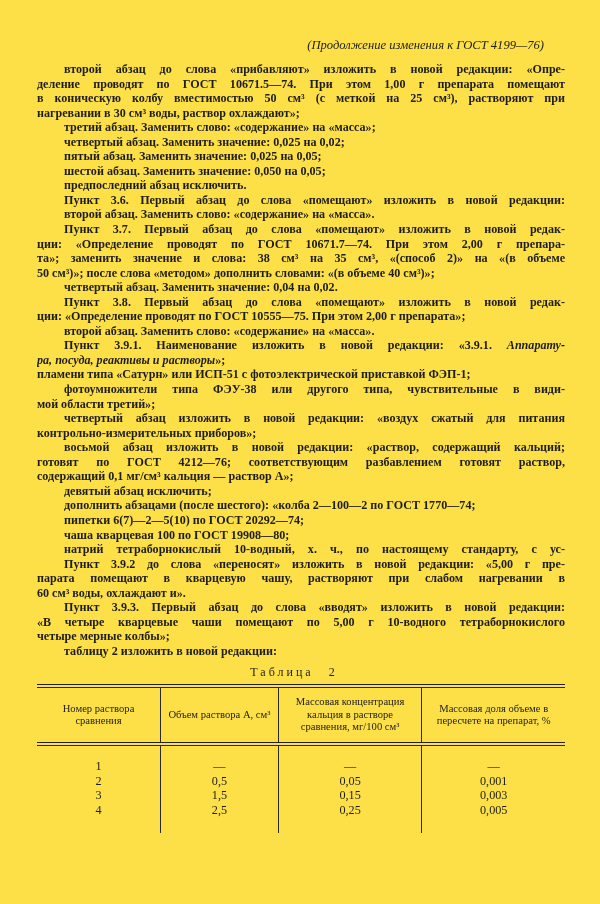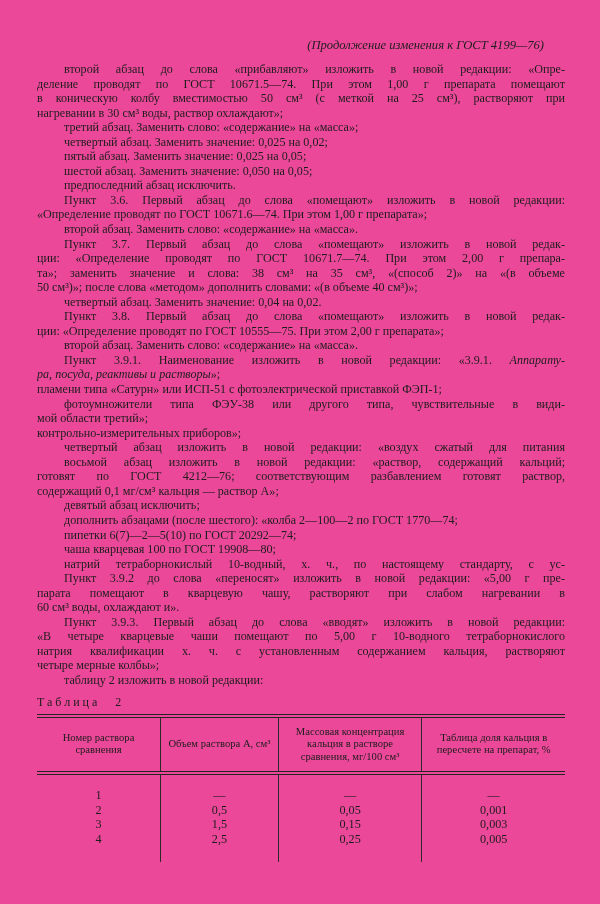--- a/index.html
+++ b/index.html
@@ -5,44 +5,44 @@
   html,body{margin:0;padding:0;}
   body{
     width:600px;height:904px;
     background:#ffffff;
     font-family:"Liberation Serif", serif;
   }
   .page{
     position:relative;
     width:600px;height:904px;
     box-sizing:border-box;
-    background:#ec4899;
+    background:#fde047;
     color:#1d1d1d;
     padding:38px 35px 0 37px;
     overflow:hidden;
   }
   .doc-header{
     font-style:italic;
     font-size:12.6px;
     text-align:right;
     padding-right:21px;
     margin-bottom:9px;
     white-space:nowrap;
   }
   .body-text{
     font-size:12.1px;
     line-height:14.55px;
   }
   .para{margin:0;}
-  .line{overflow:hidden;}
+  .line{overflow:hidden;font-weight:bold;}
   .line.just{text-align:justify;text-align-last:justify;}
   .line.first{text-indent:27px;}
   .it{font-style:italic;}
   .table-label{
-    text-align:left;
+    text-align:center;
     font-size:12px;
     letter-spacing:3px;
     word-spacing:9px;
     margin:7px 14px 4px 0;
   }
   table.t2{
     width:100%;
     border-collapse:collapse;
     border-top:4px double #232323;
     table-layout:fixed;
@@ -91,21 +91,20 @@
         <div class="line first"><span>пятый абзац. Заменить значение: 0,025 на 0,05;</span></div>
       </div>
       <div class="para">
         <div class="line first"><span>шестой абзац. Заменить значение: 0,050 на 0,05;</span></div>
       </div>
       <div class="para">
         <div class="line first"><span>предпоследний абзац исключить.</span></div>
       </div>
       <div class="para">
         <div class="line first just"><span>Пункт 3.6. Первый абзац до слова «помещают» изложить в новой редакции:</span></div>
-        <div class="line"><span>«Определение проводят по ГОСТ 10671.6—74. При этом 1,00 г препарата»;</span></div>
       </div>
       <div class="para">
         <div class="line first"><span>второй абзац. Заменить слово: «содержание» на «масса».</span></div>
       </div>
       <div class="para">
         <div class="line first just"><span>Пункт 3.7. Первый абзац до слова «помещают» изложить в новой редак-</span></div>
         <div class="line just"><span>ции: «Определение проводят по ГОСТ 10671.7—74. При этом 2,00 г препара-</span></div>
         <div class="line just"><span>та»; заменить значение и слова: 38 см³ на 35 см³, «(способ 2)» на «(в объеме</span></div>
         <div class="line"><span>50 см³)»; после слова «методом» дополнить словами: «(в объеме 40 см³)»;</span></div>
       </div>
@@ -124,22 +123,22 @@
         <div class="line"><span class="it">ра, посуда, реактивы и растворы</span><span>»;</span></div>
       </div>
       <div class="para">
         <div class="line"><span>пламени типа «Сатурн» или ИСП-51 с фотоэлектрической приставкой ФЭП-1;</span></div>
       </div>
       <div class="para">
         <div class="line first just"><span>фотоумножители типа ФЭУ-38 или другого типа, чувствительные в види-</span></div>
         <div class="line"><span>мой области третий»;</span></div>
       </div>
       <div class="para">
+        <div class="line first just"><span>четвертый абзац изложить в новой редакции: «воздух сжатый для питания</span></div>
         <div class="line"><span>контрольно-измерительных приборов»;</span></div>
-        <div class="line first just"><span>четвертый абзац изложить в новой редакции: «воздух сжатый для питания</span></div>
       </div>
       <div class="para">
         <div class="line first just"><span>восьмой абзац изложить в новой редакции: «раствор, содержащий кальций;</span></div>
         <div class="line just"><span>готовят по ГОСТ 4212—76; соответствующим разбавлением готовят раствор,</span></div>
         <div class="line"><span>содержащий 0,1 мг/см³ кальция — раствор А»;</span></div>
       </div>
       <div class="para">
         <div class="line first"><span>девятый абзац исключить;</span></div>
       </div>
       <div class="para">
@@ -155,21 +154,20 @@
         <div class="line first just"><span>натрий тетраборнокислый 10-водный, х. ч., по настоящему стандарту, с ус-</span></div>
       </div>
       <div class="para">
         <div class="line first just"><span>Пункт 3.9.2 до слова «переносят» изложить в новой редакции: «5,00 г пре-</span></div>
         <div class="line just"><span>парата помещают в кварцевую чашу, растворяют при слабом нагревании в</span></div>
         <div class="line"><span>60 см³ воды, охлаждают и».</span></div>
       </div>
       <div class="para">
         <div class="line first just"><span>Пункт 3.9.3. Первый абзац до слова «вводят» изложить в новой редакции:</span></div>
         <div class="line just"><span>«В четыре кварцевые чаши помещают по 5,00 г 10-водного тетраборнокислого</span></div>
-        <div class="line just"><span>натрия квалификации х. ч. с установленным содержанием кальция, растворяют</span></div>
         <div class="line"><span>четыре мерные колбы»;</span></div>
       </div>
       <div class="para">
         <div class="line first"><span>таблицу 2 изложить в новой редакции:</span></div>
       </div>
     </div>
 
   <div class="table-label">Таблица 2</div>
 
   <table class="t2">
@@ -177,21 +175,21 @@
       <col style="width:23.4%">
       <col style="width:22.3%">
       <col style="width:27.2%">
       <col style="width:27.1%">
     </colgroup>
     <thead>
       <tr id="t2-head-row">
           <th>Номер раствора сравнения</th>
           <th>Объем раствора А, см³</th>
           <th>Массовая концентрация кальция в растворе сравнения, мг/100 см³</th>
-          <th>Таблица доля кальция в пересчете на препарат, %</th>
+          <th>Массовая доля объеме в пересчете на препарат, %</th>
         </tr>
     </thead>
     <tbody id="t2-body">
         <tr>
           <td>1</td>
           <td>—</td>
           <td>—</td>
           <td>—</td>
         </tr>
         <tr>

